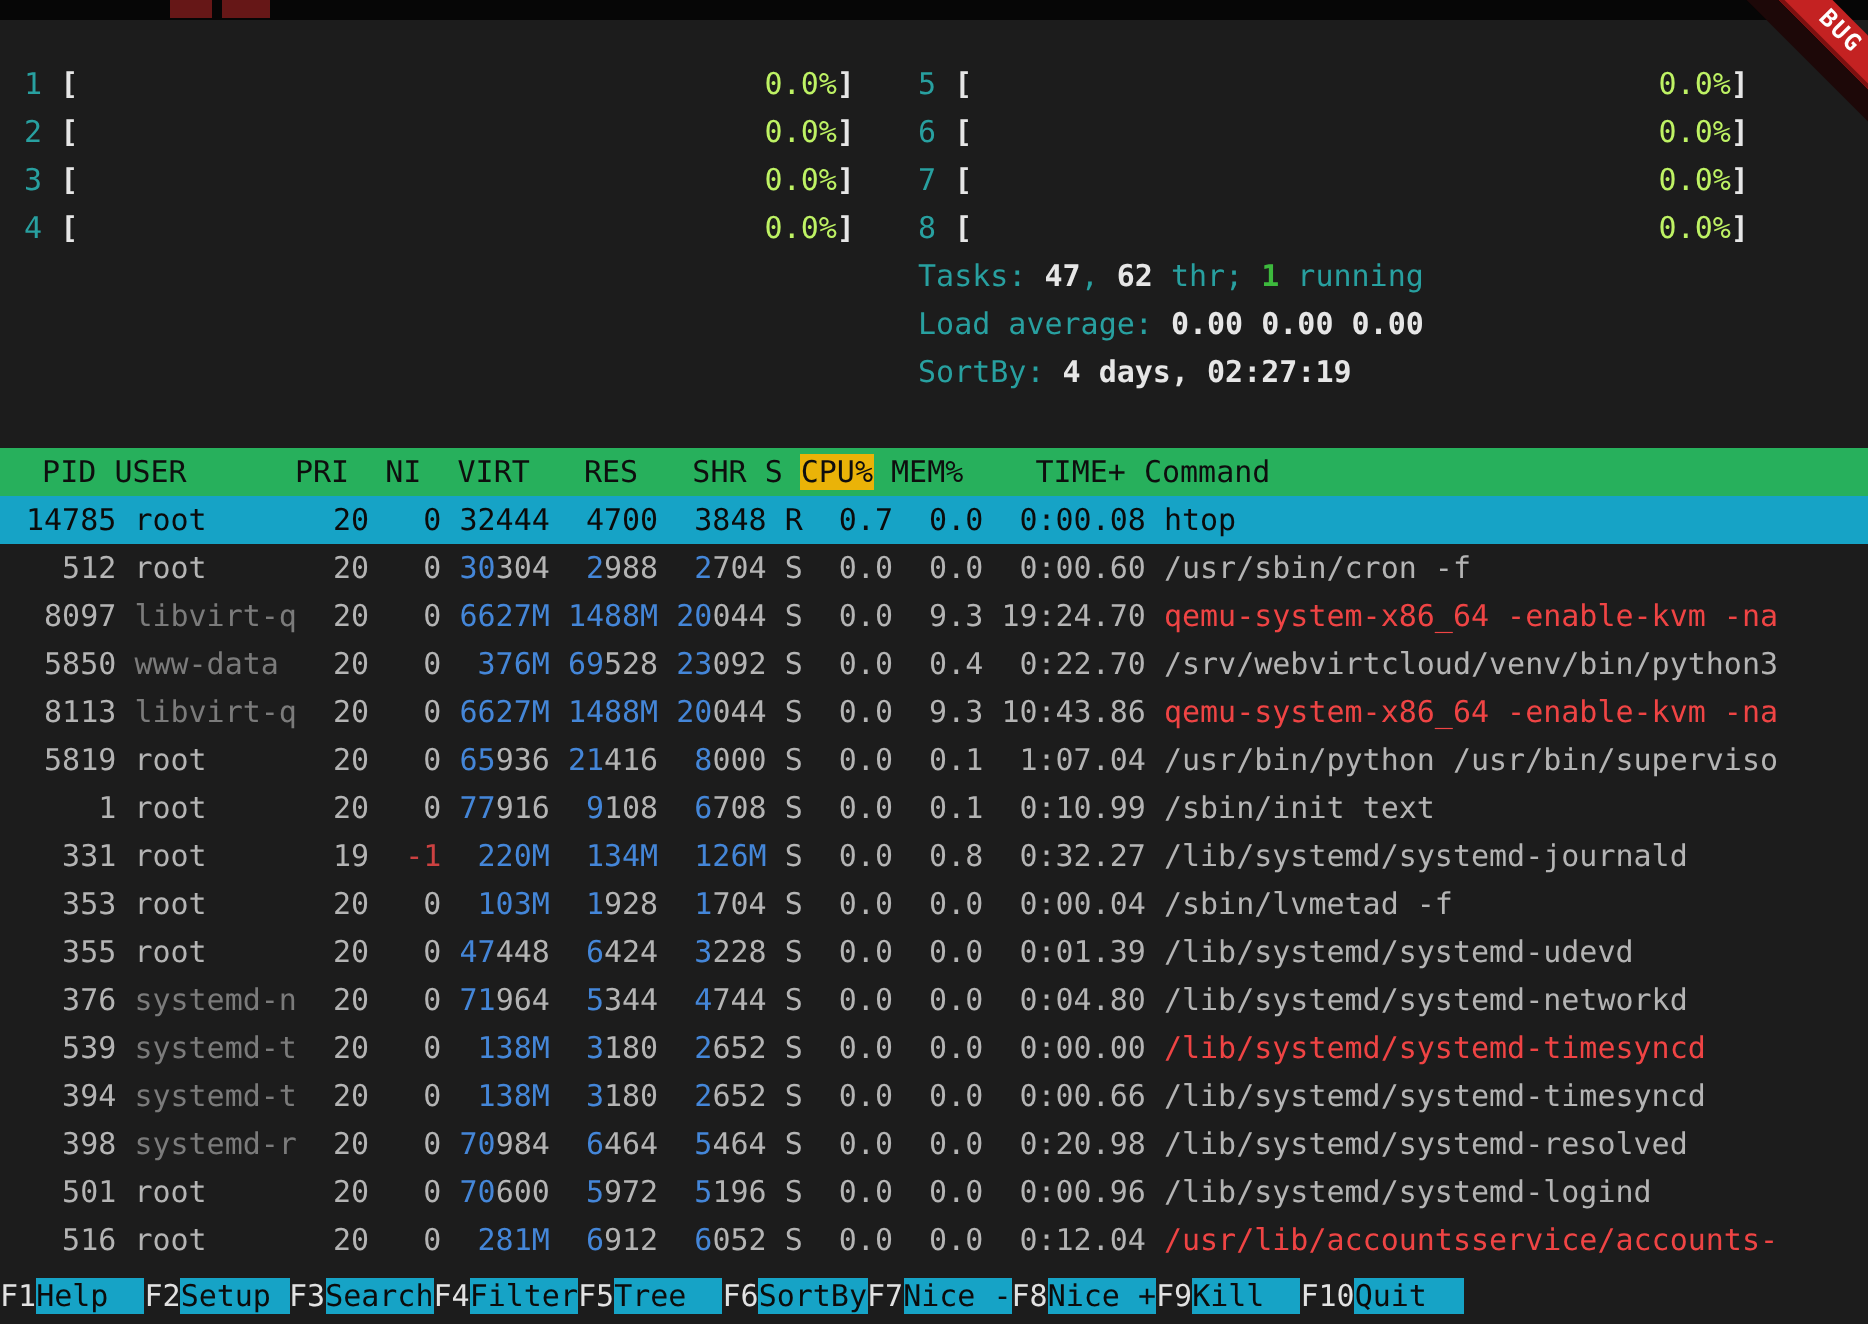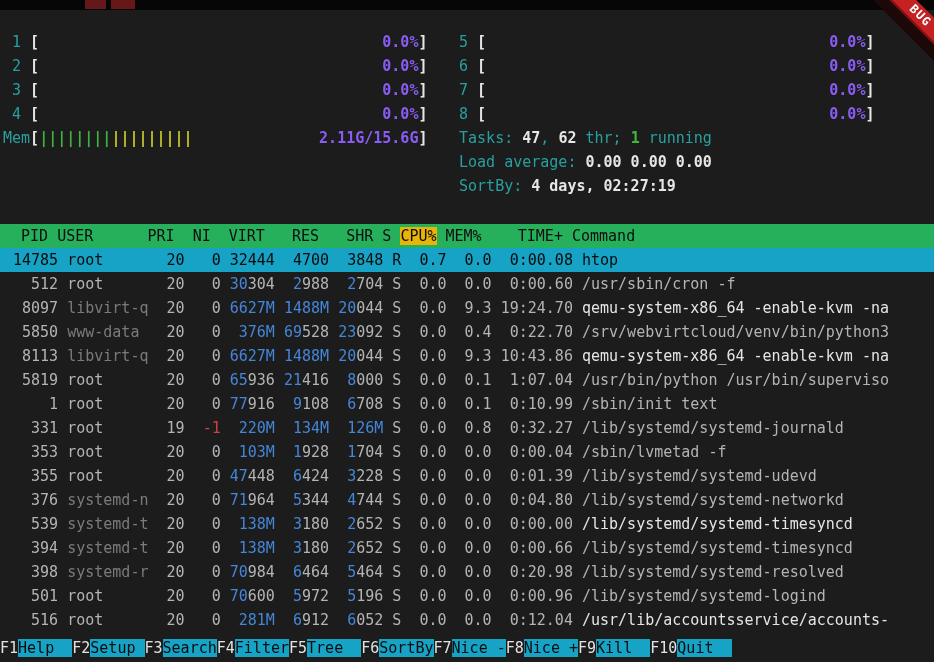--- a/index.html
+++ b/index.html
@@ -27,29 +27,29 @@
     border-bottom:2px solid #7d1010;
   }
 
   .line{white-space:pre;height:24px}
   .meters{display:flex;margin-top:30px;padding-left:3px;height:168px}
   .meters-col.left{width:447px}
   .meters-col.right{flex:1}
 
   .cyan{color:#28a0a0}
   .bracket{color:#e6e6e6;font-weight:bold}
-  .meterval{color:#8b5cf6;font-weight:bold}
+  .meterval{color:#bef264;font-weight:normal}
   .bold{color:#e6e6e6;font-weight:bold}
   .greenb{color:#3db93d;font-weight:bold}
   .barg{color:#3db33d;font-weight:bold}
   .bary{color:#c9c923;font-weight:bold}
   .fg{color:#b4b4b4}
   .dim{color:#7b7b7b}
   .blue{color:#4486d8}
-  .green{color:#e5e5e5}
+  .green{color:#ef4444}
   .red{color:#cc4141}
 
   .spacer{height:26px}
   .table-header{background:#27b05c;color:#0e0e0e;padding-left:3px}
   .table-header .sorted{background:#eab308}
   .row{color:#b4b4b4;padding-left:13px}
   .row.selected{background:#16a3c6}
   .row.selected span{color:#0b0b0b}
 
   .fkey-bar{display:flex;white-space:pre;margin-top:4px;height:24px}
@@ -68,21 +68,20 @@
   <div class="ribbon-shadow"></div>
   <div class="ribbon">BUG</div>
 </div>
 
 <div class="meters">
   <div class="meters-col left" id="meters-left">
       <div class="line"><span class="cyan"> 1 </span><span class="bracket">[</span><span class="meterval">                                      0.0%</span><span class="bracket">]</span></div>
       <div class="line"><span class="cyan"> 2 </span><span class="bracket">[</span><span class="meterval">                                      0.0%</span><span class="bracket">]</span></div>
       <div class="line"><span class="cyan"> 3 </span><span class="bracket">[</span><span class="meterval">                                      0.0%</span><span class="bracket">]</span></div>
       <div class="line"><span class="cyan"> 4 </span><span class="bracket">[</span><span class="meterval">                                      0.0%</span><span class="bracket">]</span></div>
-      <div class="line"><span class="cyan">Mem</span><span class="bracket">[</span><span class="barg">||||||||</span><span class="bary">|||||||||</span><span class="meterval">              2.11G/15.6G</span><span class="bracket">]</span></div>
     </div>
   <div class="meters-col right" id="meters-right">
       <div class="line"><span class="cyan"> 5 </span><span class="bracket">[</span><span class="meterval">                                      0.0%</span><span class="bracket">]</span></div>
       <div class="line"><span class="cyan"> 6 </span><span class="bracket">[</span><span class="meterval">                                      0.0%</span><span class="bracket">]</span></div>
       <div class="line"><span class="cyan"> 7 </span><span class="bracket">[</span><span class="meterval">                                      0.0%</span><span class="bracket">]</span></div>
       <div class="line"><span class="cyan"> 8 </span><span class="bracket">[</span><span class="meterval">                                      0.0%</span><span class="bracket">]</span></div>
       <div class="line"><span class="cyan"> Tasks: </span><span class="bold">47</span><span class="cyan">, </span><span class="bold">62</span><span class="cyan"> thr; </span><span class="greenb">1</span><span class="cyan"> running</span></div>
       <div class="line"><span class="cyan"> Load average: </span><span class="bold">0.00 0.00 0.00</span></div>
       <div class="line"><span class="cyan"> SortBy: </span><span class="bold">4 days, 02:27:19</span></div>
     </div>

